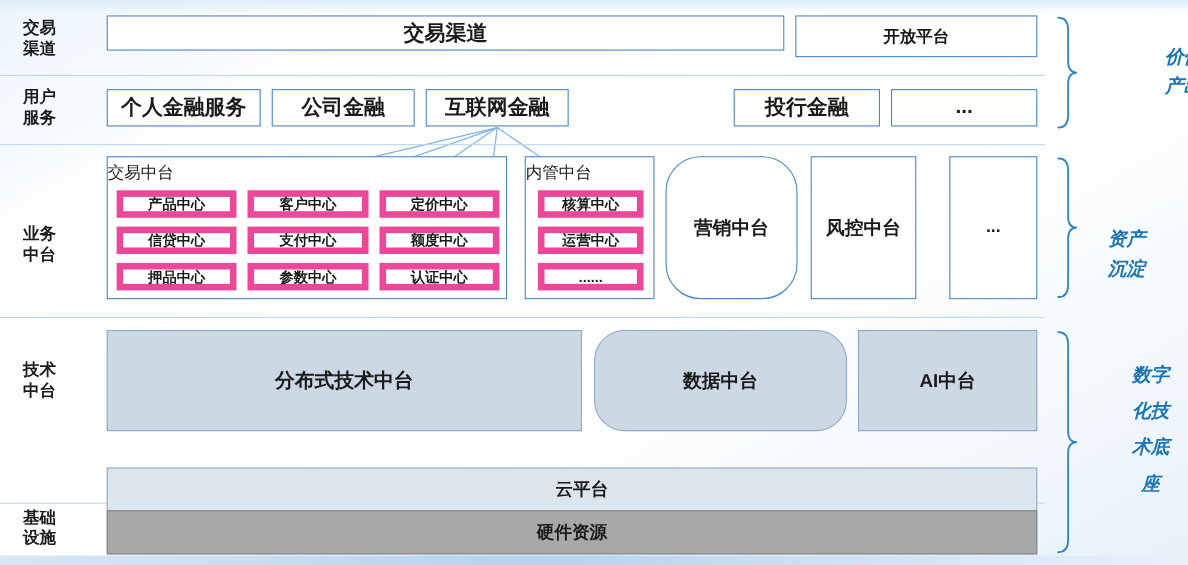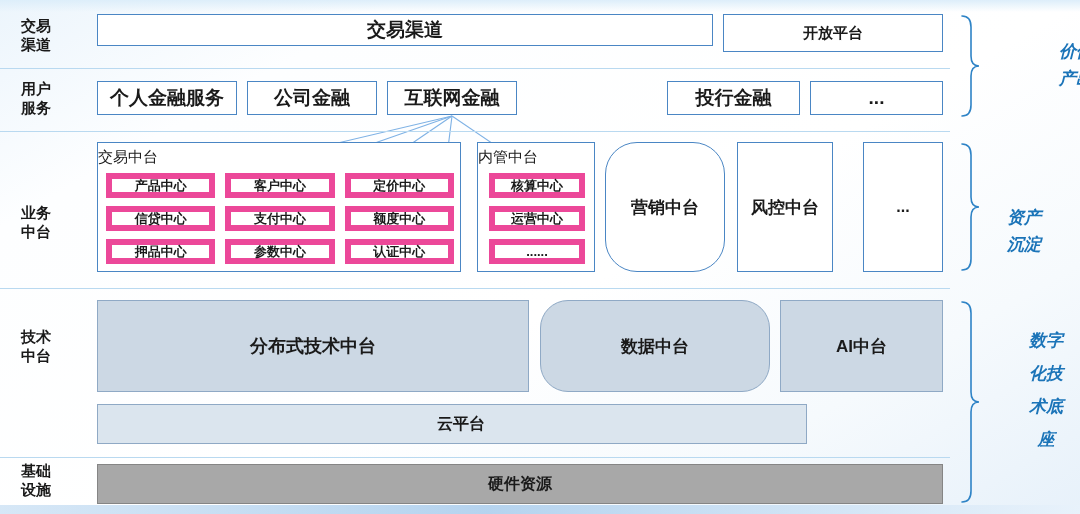--- a/index.html
+++ b/index.html
@@ -52,21 +52,21 @@
     font-size:13px; font-weight:bold; color:#1a1a1a; }
 
   .box-marketing { left:605px; top:142px; width:120px; height:130px; font-size:17px;border-radius:32px; }
   .box-risk      { left:737px; top:142px; width:96px; height:130px; font-size:17px; }
   .box-more      { left:863px; top:142px; width:80px;  height:130px; font-size:16px; }
 
   .tech-box { background:#ccd8e4; border:1px solid #8fa9c5; }
   .box-distributed { left:97px;  top:300px; width:432px; height:92px; font-size:18px; }
   .box-data        { left:540px; top:300px; width:230px; height:92px; font-size:17px;border-radius:28px; }
   .box-ai          { left:780px; top:300px; width:163px; height:92px; font-size:17px; }
-  .box-cloud    { left:97px; top:404px; width:710px; height:40px; font-size:16px;
+  .box-cloud    { left:97px; top:425px; width:846px; height:40px; font-size:16px;
                   background:#dbe5ee; border:1px solid #8fa9c5;padding-left:18px; }
   .box-hardware { left:97px; top:464px; width:846px; height:40px; font-size:16px;
                   background:#a8a8a8; border:1px solid #858585; }
 
   .connectors { position:absolute; left:0; top:0; pointer-events:none; }
   .connectors line { stroke:#7fb2e5; stroke-width:1.1; }
 
   .bracket { position:absolute; left:958px; }
   .bracket path { stroke:#2e83c6; stroke-width:1.6; fill:none; stroke-linecap:round; }
 

